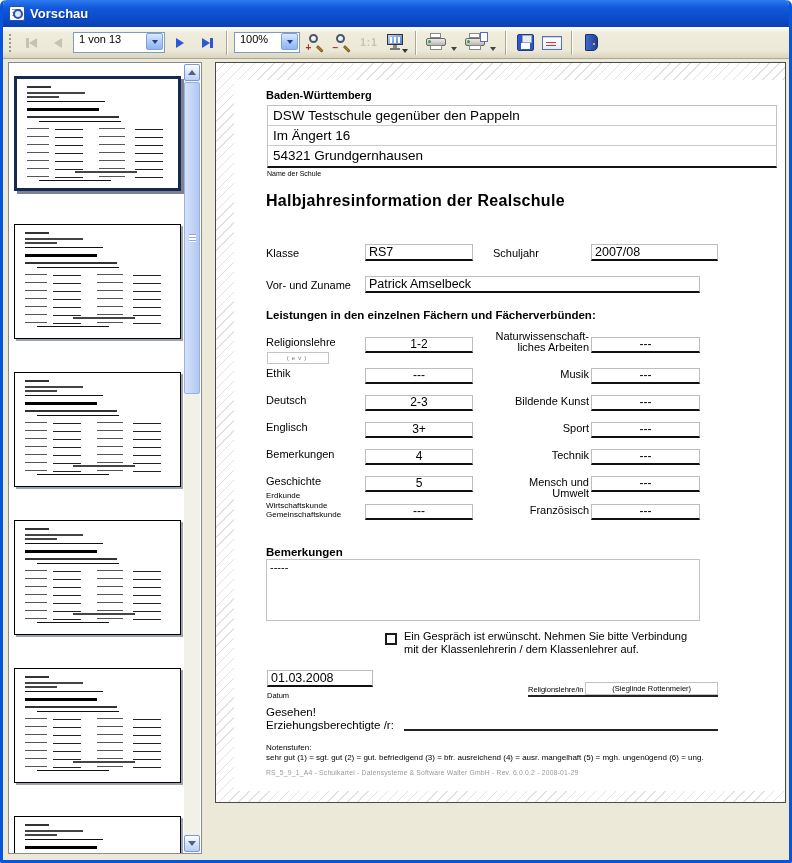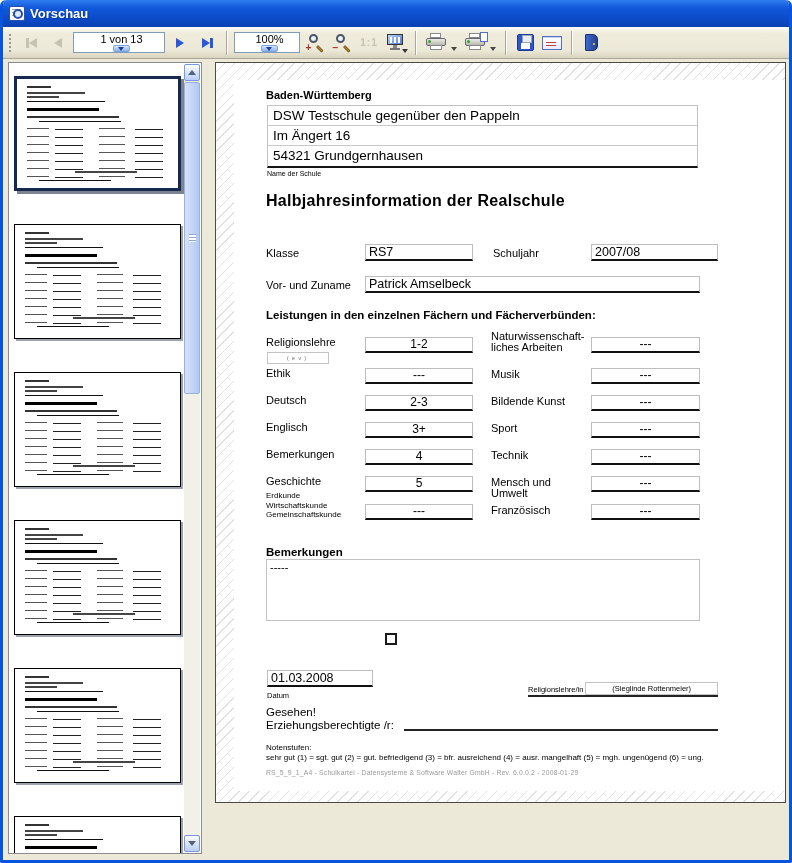--- a/index.html
+++ b/index.html
@@ -28,21 +28,21 @@
     background-image:radial-gradient(#9a9887 35%,transparent 40%);background-size:4px 4px;}
   .tbtn{width:24px;height:24px;display:flex;align-items:center;justify-content:center;background:transparent;border:none;padding:0;}
   .sep{width:1px;height:24px;background:#ACA899;box-shadow:1px 0 0 #fff;margin:0 4px;}
 
   .tri{width:0;height:0;border-top:5px solid transparent;border-bottom:5px solid transparent;display:inline-block;}
   .tri.r{border-left:8px solid var(--c);}
   .tri.l{border-right:8px solid var(--c);}
   .bar{width:3px;height:10px;background:var(--c);display:inline-block;}
   .en{--c:#2B58D8;} .dis{--c:#C6C3B4;}
 
-  .combo{height:21px;background:#fff;border:1px solid #7F9DB9;display:flex;align-items:center;font-size:11px;padding-left:5px;flex-direction:column;}
+  .combo{height:21px;background:#fff;border:1px solid #7F9DB9;display:flex;font-size:11px;padding-left:5px;}
   .combo .cval{flex:1;}
   .combo .cbtn{width:17px;height:17px;margin-right:1px;border:1px solid #7aa2e0;border-radius:2px;
     background:linear-gradient(180deg,#DCE9FC,#AFCBF7 50%,#8FB4F2);display:flex;align-items:center;justify-content:center;}
   .combo .cbtn i{width:0;height:0;border-left:3px solid transparent;border-right:3px solid transparent;border-top:4px solid #1C3F94;}
 
   .mag{position:relative;width:23px;height:22px;}
   .mag .lens{position:absolute;left:5px;top:2px;width:9px;height:9px;border:2px solid #4A5668;border-radius:50%;
     background:radial-gradient(circle at 35% 35%,#ffffff,#cfe0f8);}
   .mag .handle{position:absolute;left:14px;top:13px;width:8px;height:3px;background:#C08A33;border:1px solid #7A5A1E;
     transform:rotate(45deg);transform-origin:0 0;border-radius:1px;}
@@ -134,21 +134,21 @@
   .school-box{position:absolute;border:1px solid #C2C2C2;border-bottom:2px solid #151515;background:#fff;}
   .srow{height:20px;line-height:20px;padding-left:5px;font-size:13.5px;border-bottom:1px solid #C9C9C9;}
   .srow:last-child{border-bottom:none;}
 
   .fbox{position:absolute;background:#fff;border:1px solid #BDBDBD;border-bottom:2px solid #111;
     font-size:12.5px;height:17px;line-height:14px;padding-left:3px;}
 
   .grow{position:absolute;left:0;width:100%;height:18px;}
   .gl-label{position:absolute;left:32px;top:0;font-size:11px;line-height:11px;white-space:pre-line;}
   .gl-box{position:absolute;left:131px;width:108px;}
-  .gr-label{position:absolute;left:257px;top:1px;width:98px;font-size:11px;line-height:11px;white-space:pre-line;}
+  .gr-label{position:absolute;left:257px;top:1px;width:98px;font-size:11px;line-height:11px;white-space:pre-line;text-align:right;}
   .gr-box{position:absolute;left:357px;width:109px;}
   .gbox{background:#fff;border:1px solid #BDBDBD;border-bottom:2px solid #111;height:16px;
     text-align:center;font-size:12px;line-height:13px;}
   .row-0 .gr-label{top:-6px;}
   .row-6 .gl-label{top:-13px;font-size:8px;line-height:9.5px;}
 
   .rel-sub{position:absolute;left:33px;top:272px;width:62px;height:12px;border:1px solid #C4C4C4;
     font-size:6px;color:#777;text-align:center;line-height:11px;letter-spacing:3px;overflow:hidden;}
 
   .remarks-box{position:absolute;left:32px;top:479px;width:434px;height:62px;border:1px solid #C2C2C2;
@@ -308,21 +308,21 @@
             <i></i>
           </div>
       </div>
     </div>
 
     <div class="preview">
       <div class="page">
 
         <div class="abs b" style="left:32px;top:9px;font-size:11px">Baden-Württemberg</div>
 
-        <div class="school-box" style="left:33px;top:25px;width:431px">
+        <div class="school-box" style="left:33px;top:25px;width:510px">
           <div class="srow">DSW Testschule gegenüber den Pappeln</div>
           <div class="srow">Im Ängert 16</div>
           <div class="srow">54321 Grundgernhausen</div>
         </div>
         <div class="abs" style="left:33px;top:90px;font-size:7px">Name der Schule</div>
 
         <div class="abs b" style="left:32px;top:112px;font-size:16px;letter-spacing:.3px">Halbjahresinformation der Realschule</div>
 
         <div class="abs" style="left:32px;top:167px;font-size:11px">Klasse</div>
         <div class="fbox" style="left:131px;top:164px;width:108px">RS7</div>
@@ -384,20 +384,22 @@
 Gemeinschaftskunde</span>
           <span class="gbox gl-box">---</span>
           <span class="gr-label">Französisch</span>
           <span class="gbox gr-box">---</span>
         </div>
 
         <div class="abs b" style="left:32px;top:466px;font-size:11.5px">Bemerkungen</div>
         <div class="remarks-box">-----</div>
 
         <div class="cb"></div>
+        <div class="cb-text pre">Ein Gespräch ist erwünscht. Nehmen Sie bitte Verbindung
+mit der Klassenlehrerin / dem Klassenlehrer auf.</div>
 
         <div class="fbox" style="left:33px;top:590px;width:106px">01.03.2008</div>
         <div class="abs" style="left:33px;top:611px;font-size:7.5px">Datum</div>
 
         <div class="teacher">
           <span class="t-label">Religionslehre/in</span>
           <span class="t-name">(Sieglinde Rottenmeier)</span>
         </div>
 
         <div class="abs" style="left:32px;top:626px;font-size:11.5px">Gesehen!</div>

